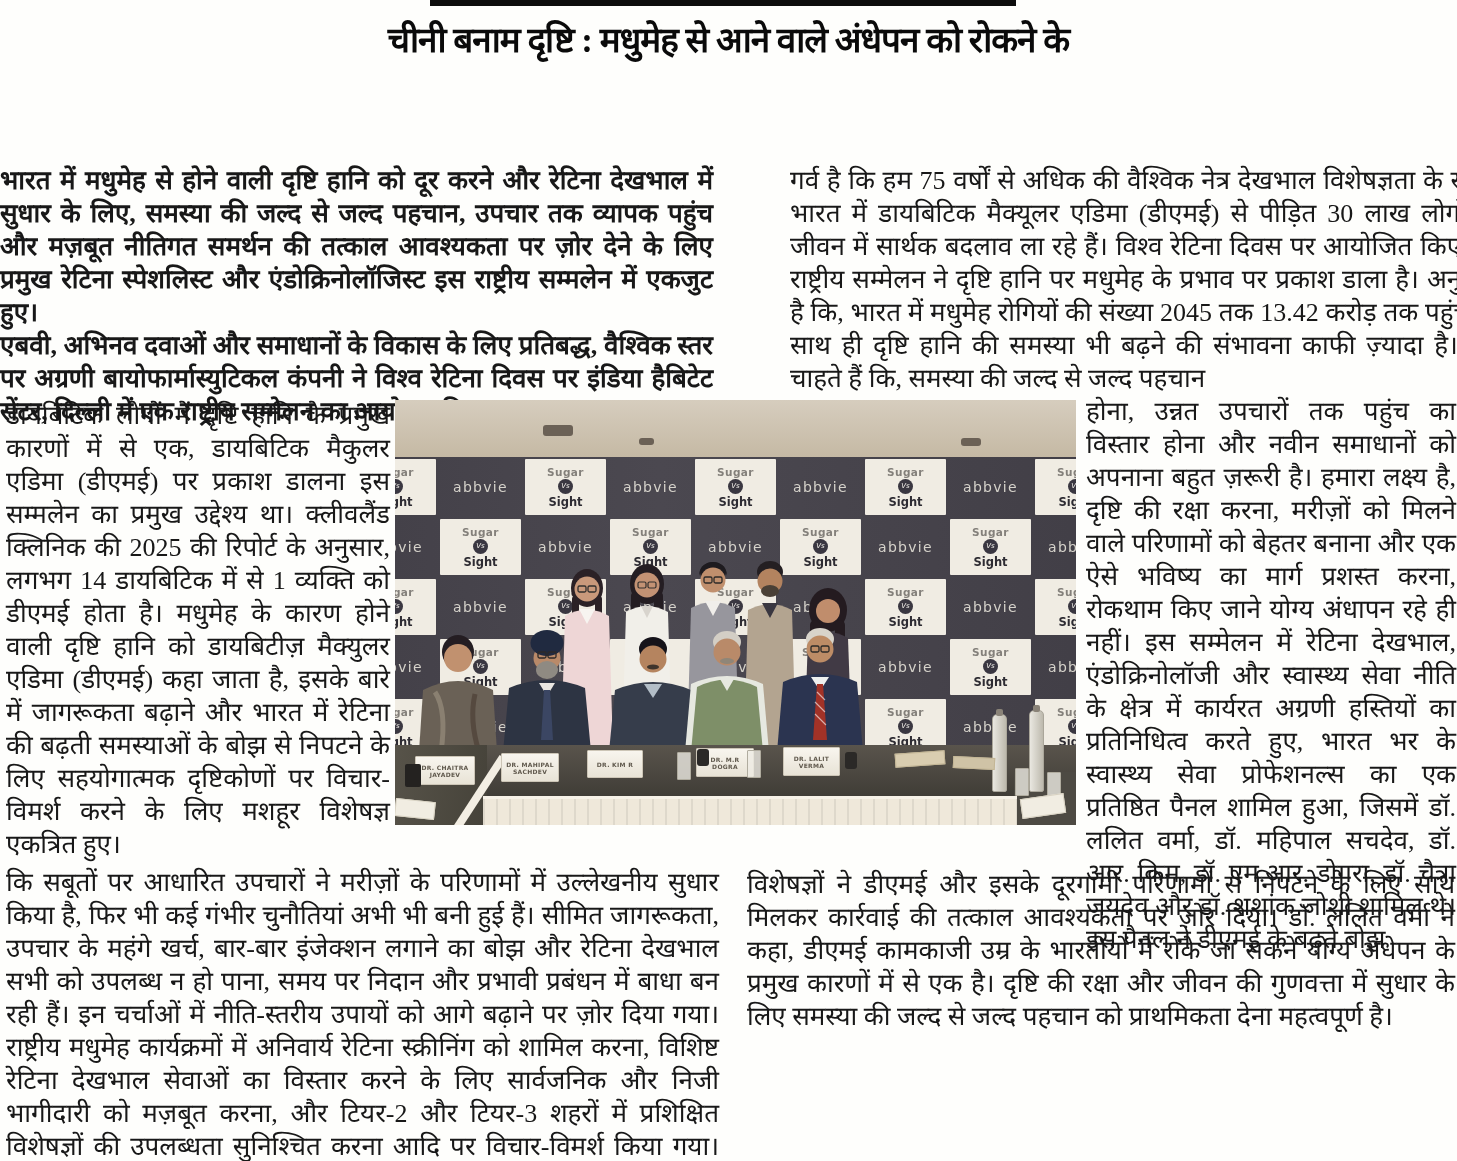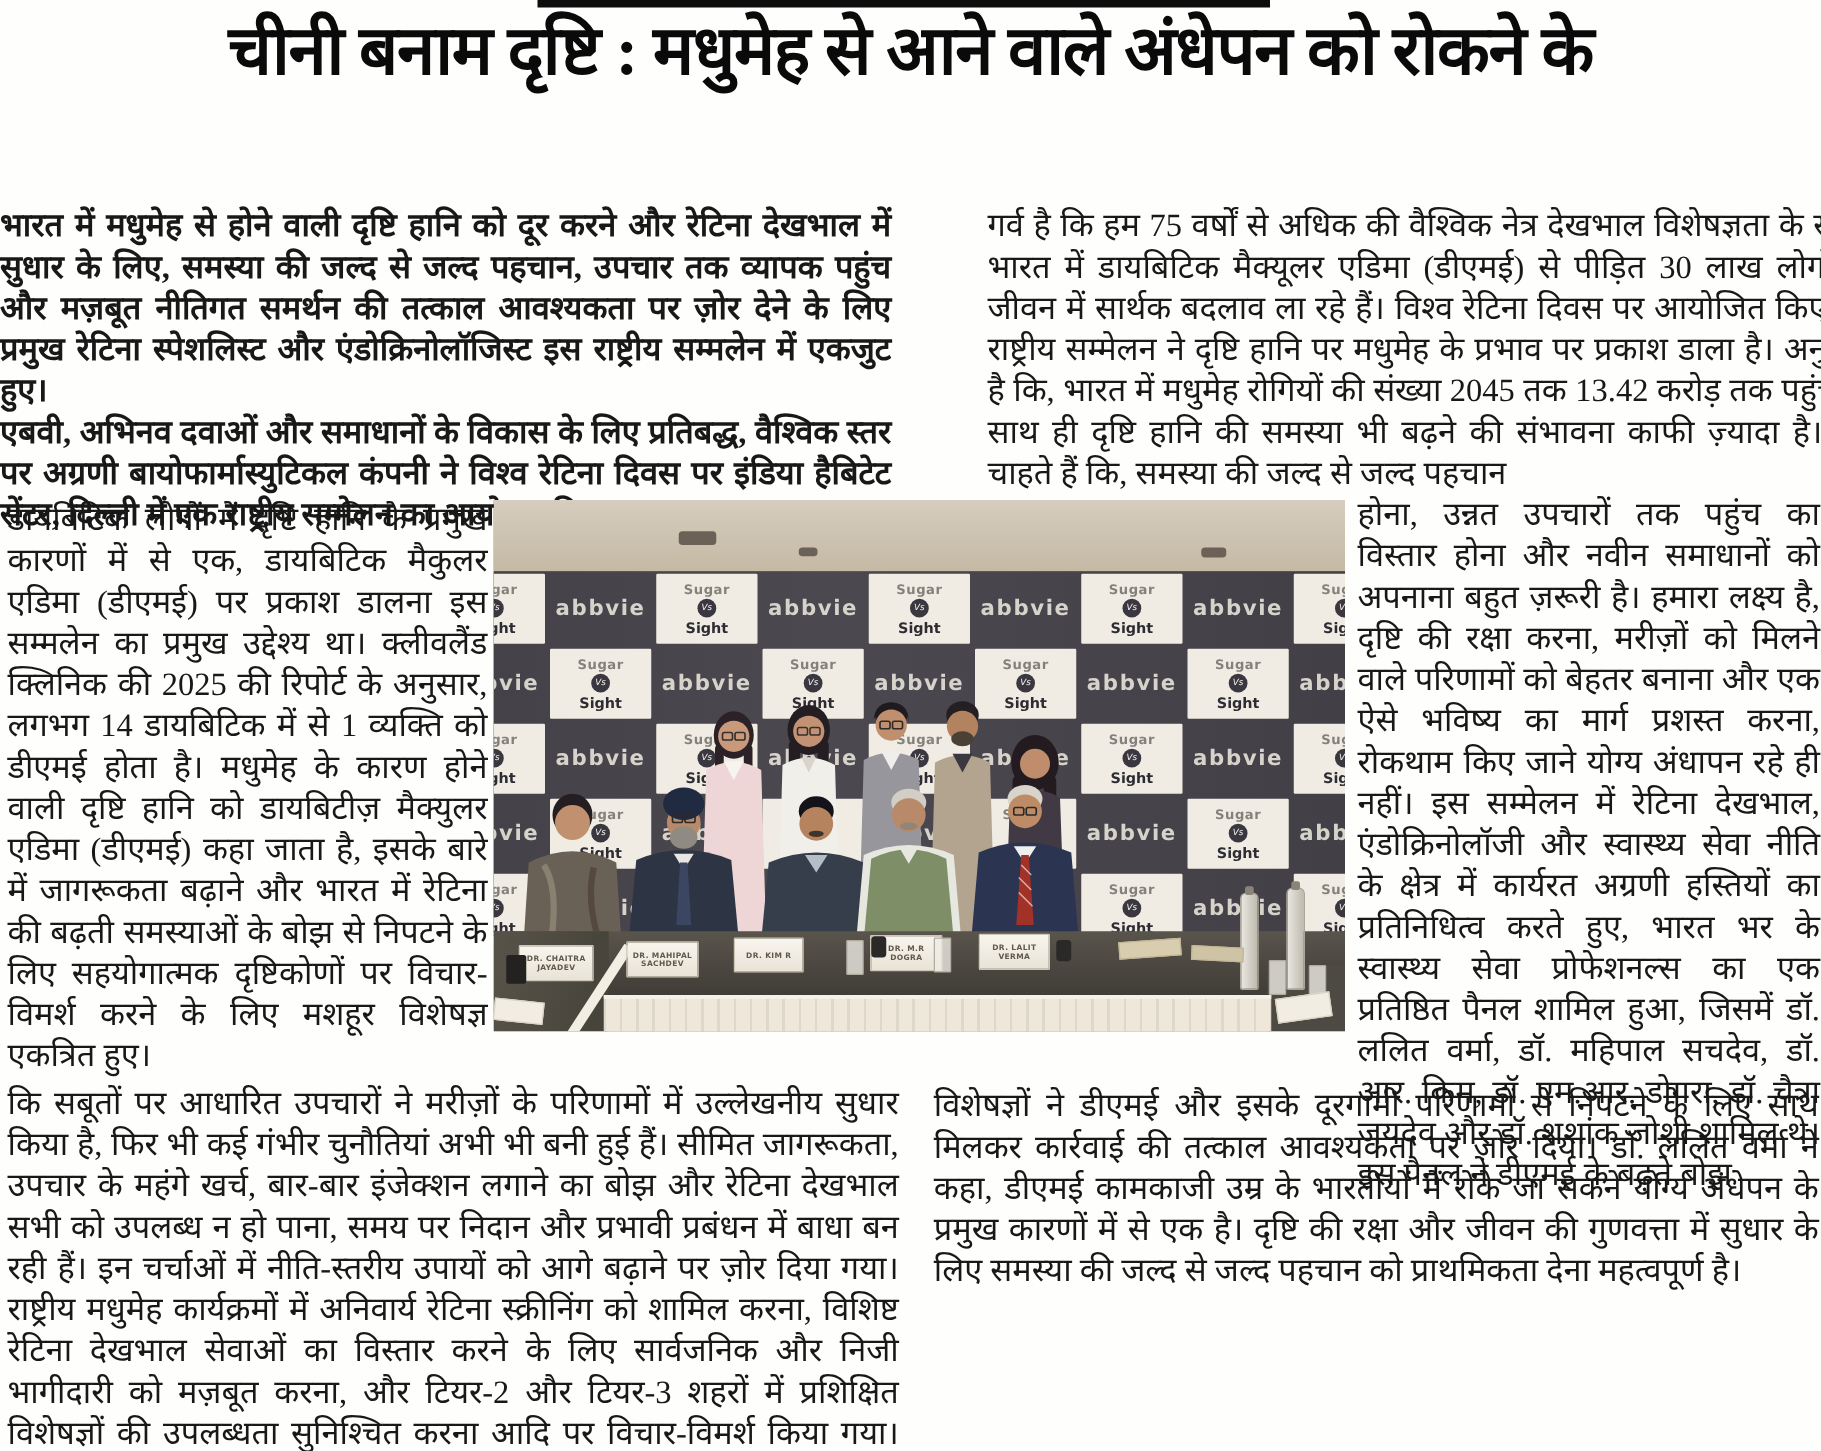--- a/index.html
+++ b/index.html
@@ -1,20 +1,20 @@
 <!DOCTYPE html>
 <html><head>
 <meta charset="utf-8">
 <style>
   html,body{margin:0;padding:0;background:#e8e8e8;}
   .page{position:relative;width:1457px;height:1161px;background:#fefefc;overflow:hidden;
         font-family:"Liberation Serif","DejaVu Serif",serif;color:#161616;}
   .top-strip{position:absolute;left:430px;top:0;width:586px;height:6px;background:#0d0d0d;}
   .headline{position:absolute;left:40px;right:40px;top:10px;margin:0;text-align:center;
-            font-size:55px;line-height:62px;font-weight:800;color:#0a0a0a;letter-spacing:-1px;}
+            font-size:35px;line-height:62px;font-weight:800;color:#0a0a0a;letter-spacing:-1px;}
   .headline span{display:block;}
   .col{position:absolute;font-size:26px;line-height:33px;text-align:justify;color:#181818;}
   .col p{margin:0;}
   #lt{left:0;top:164px;width:713px;font-weight:bold;}
   #lm{left:6px;top:399px;width:384px;}
   #lb{left:6px;top:866px;width:713px;}
   #rt{left:742px;top:164px;width:708px;margin-left:48px;}
   #rm{left:1086px;top:395px;width:370px;}
   #rb{left:747px;top:868px;width:708px;}
 
@@ -24,21 +24,21 @@
   .ceiling{position:absolute;left:0;top:0;width:100%;height:57px;
            background:linear-gradient(#d6cdbe,#c5b9a4);border-bottom:3px solid #ab9e89;z-index:1;}
   .vent{position:absolute;background:#6b6156;border-radius:3px;}
   .v1{left:148px;top:25px;width:30px;height:11px;}
   .v2{left:244px;top:38px;width:15px;height:7px;}
   .v3{left:566px;top:38px;width:20px;height:8px;}
   .backdrop{position:absolute;left:-42px;top:57px;width:765px;height:288px;z-index:1;
             display:grid;grid-template-columns:repeat(9,85px);grid-auto-rows:60px;
             background:linear-gradient(90deg,#434048,#4b4850 40%,#413e46);}
   .cell{display:flex;align-items:center;justify-content:center;}
-  .cell.dark{color:#d6d3cb;font-size:17px;letter-spacing:1.3px;font-weight:700;}
+  .cell.dark{color:#d6d3cb;font-size:14px;letter-spacing:1.3px;font-weight:400;}
   .cell.light{padding:2px;}
   .tile{width:100%;height:100%;background:#f0ece3;border-radius:1px;display:flex;flex-direction:column;
         align-items:center;justify-content:center;gap:1px;}
   .lg-sugar{font-size:10.5px;color:#84807b;font-weight:600;letter-spacing:.4px;}
   .lg-circle{width:15px;height:15px;border-radius:50%;background:#3a3741;color:#f2efe9;
              font-size:7px;font-style:italic;display:flex;align-items:center;justify-content:center;}
   .lg-sight{font-size:11.5px;font-weight:700;color:#2e2c33;}
   .people{position:absolute;left:0;top:0;z-index:2;}
   .tabletop{position:absolute;left:0;top:345px;width:100%;height:55px;z-index:3;
             background:linear-gradient(#59544c,#3e3b35);}

